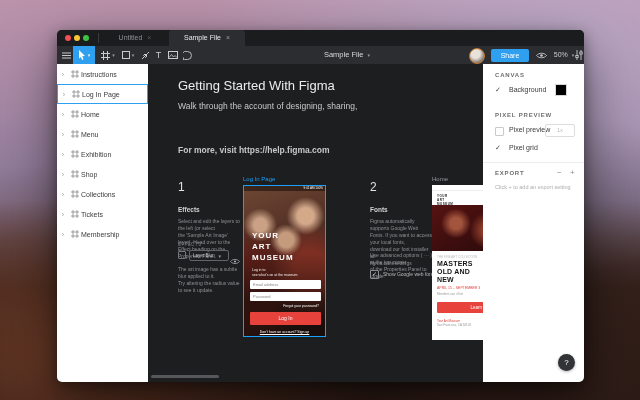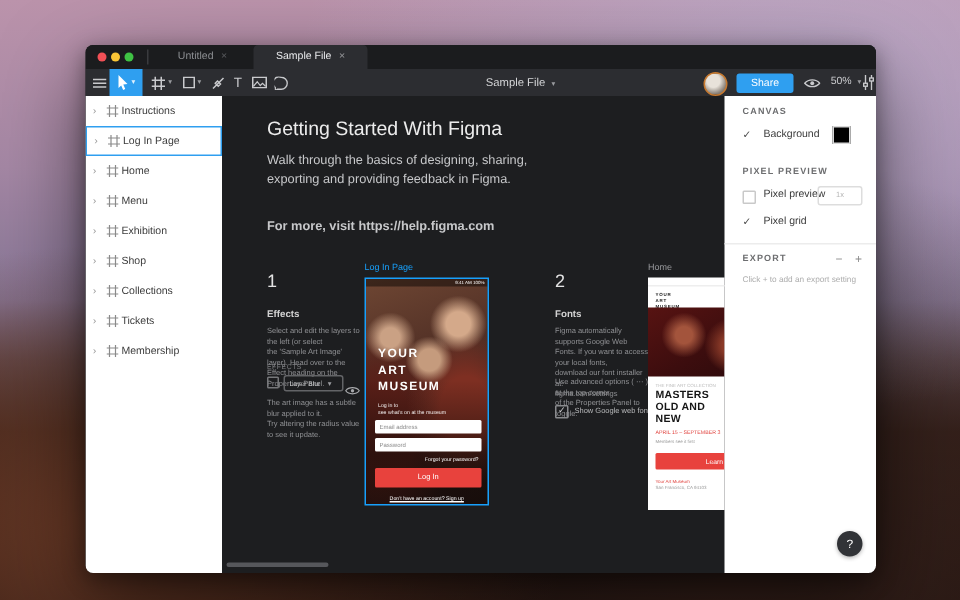--- a/index.html
+++ b/index.html
@@ -321,22 +321,21 @@
             </svg>
           </span>
         <span>Membership</span>
       </div>
     </div>
 
     <div class="abs canvas">
 
       <div class="abs h1" style="left:30px;top:14px;text-align:right;">Getting Started With Figma</div>
       <div class="abs para" style="left:30px;top:36px;">
-        <div>Walk through the basics of designing, sharing,</div>
-        <div>exporting and providing feedback in Figma.</div>
+        <div>Walk through the account of designing, sharing,</div>
       </div>
       <div class="abs para" style="left:30px;top:80px;font-weight:bold;">For more, visit https://help.figma.com</div>
 
       <div class="abs secnum" style="left:30px;top:116px;">1</div>
       <div class="abs sectitle" style="left:30px;top:142px;">Effects</div>
       <div class="abs tiny" style="left:30px;top:154px;width:64px;">
         <div>Select and edit the layers to the left (or select</div>
         <div>the 'Sample Art Image' layer). Head over to the</div>
         <div>Effect heading on the Properties Panel.</div>
       </div>

